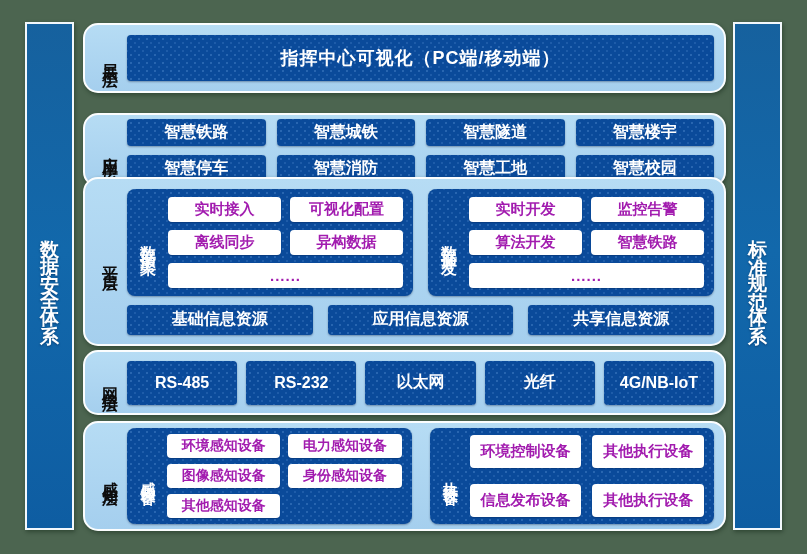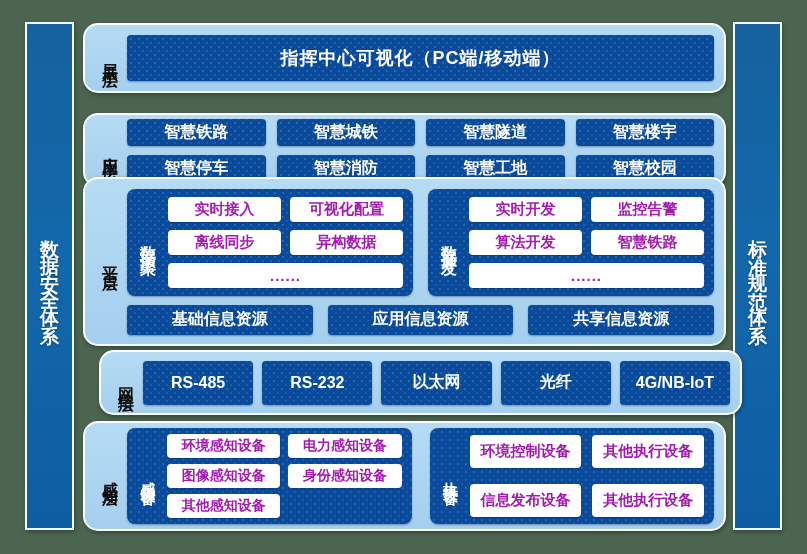--- a/index.html
+++ b/index.html
@@ -32,21 +32,21 @@
     position:absolute; left:83px; width:643px;
     background:linear-gradient(180deg,#b6dcf4 0%,#a5cfee 100%);
     border:2px solid #fbfdfe; border-radius:15px;
     box-shadow:1px 2px 4px rgba(15,35,20,.45);
     display:flex; align-items:center;
     padding:6px 10px 6px 11px;
   }
   .panel-presentation { top:23px;  height:70px; }
   .panel-application  { top:113px;  height:74px; }
   .panel-platform     { top:177px; height:169px; }
-  .panel-network      { top:350px; height:65px;margin-left:16px; }
+  .panel-network      { top:350px; height:65px; }
   .panel-perception   { top:421px; height:110px; }
 
   .layer-label {
     writing-mode:vertical-rl; text-orientation:upright;
     font-family:"DejaVu Serif","Liberation Serif",serif;
     font-weight:700; font-size:16px; color:#0d0d0d; letter-spacing:5px;
     flex:0 0 24px; text-align:center; margin-right:7px;
   }
   .panel-content { flex:1; align-self:stretch; display:flex; flex-direction:column; justify-content:center; min-width:0; }
 

